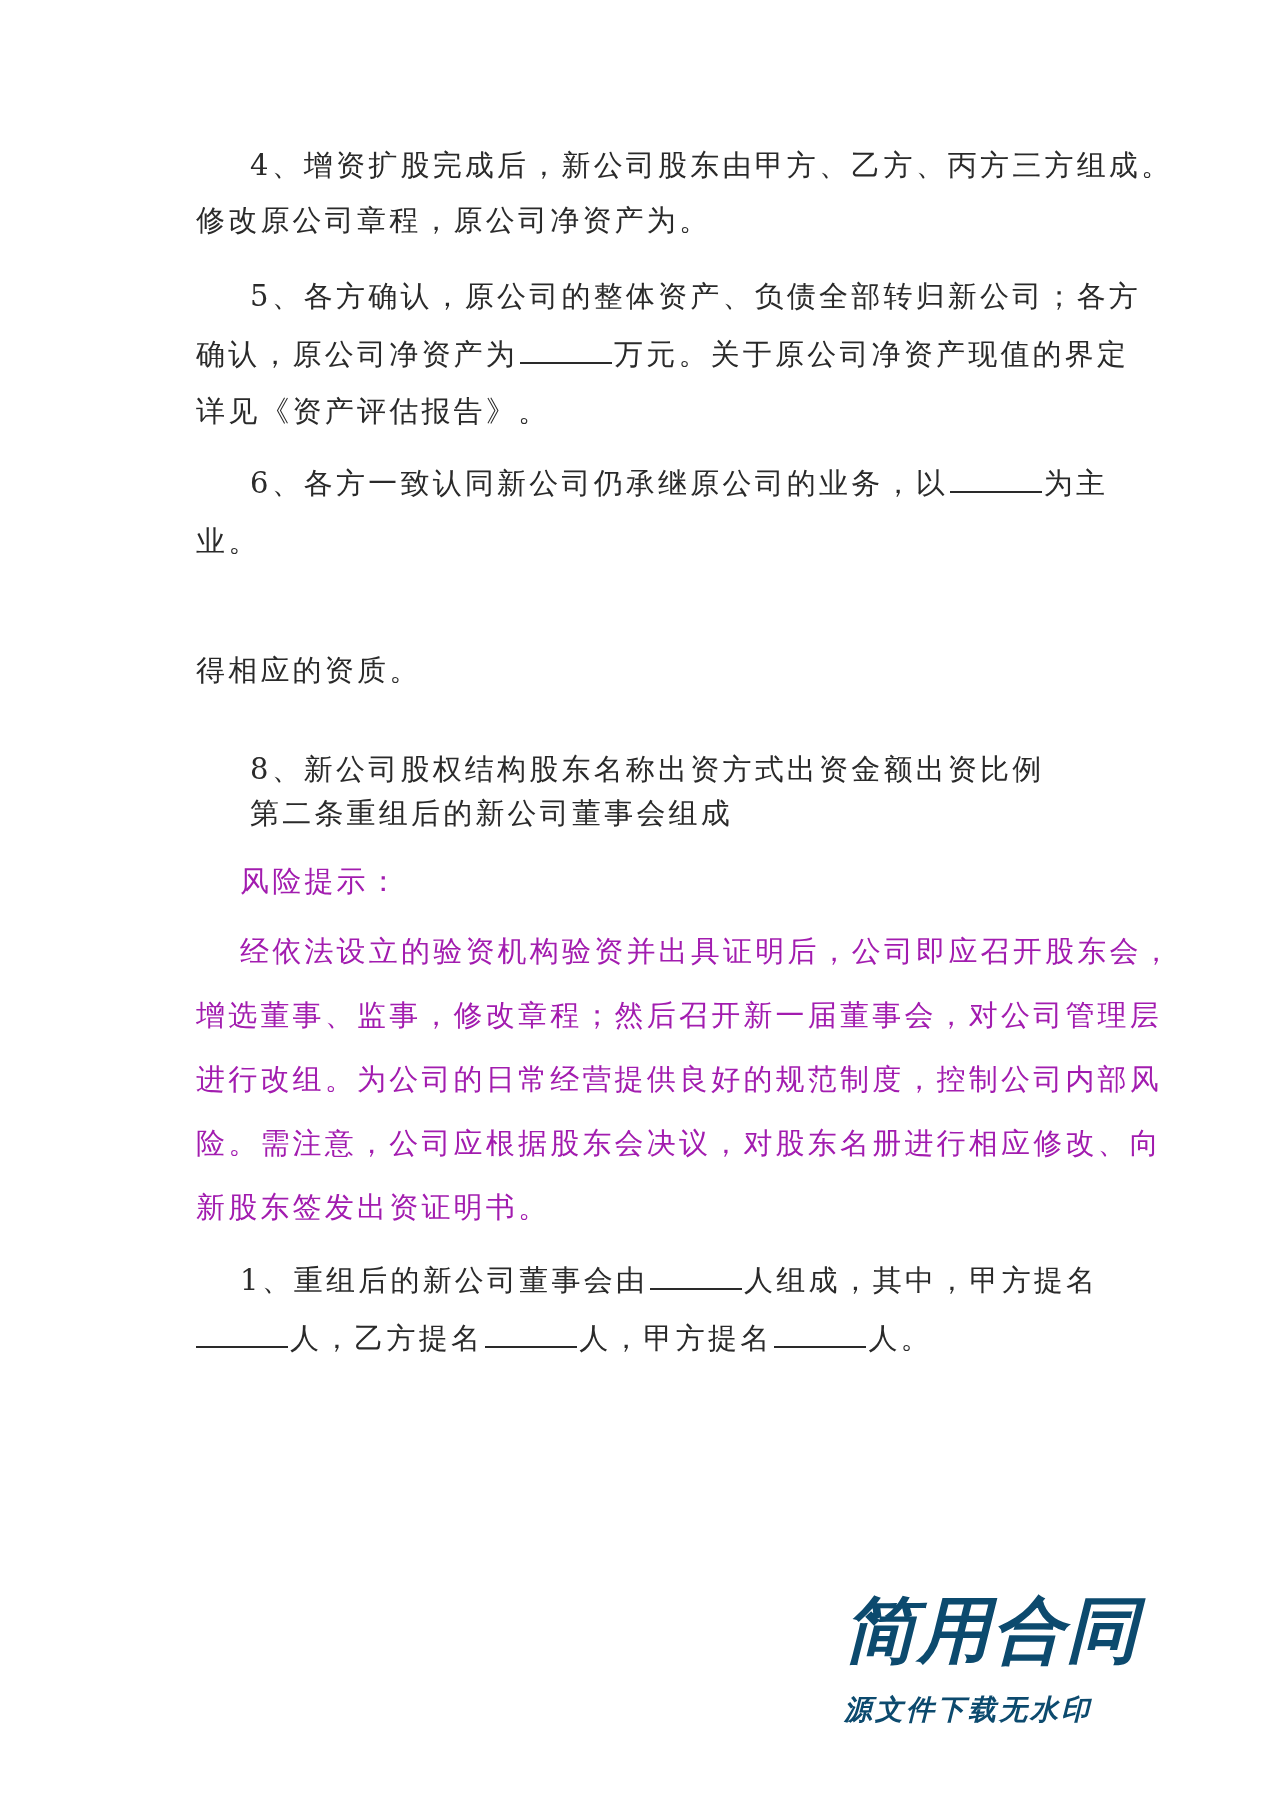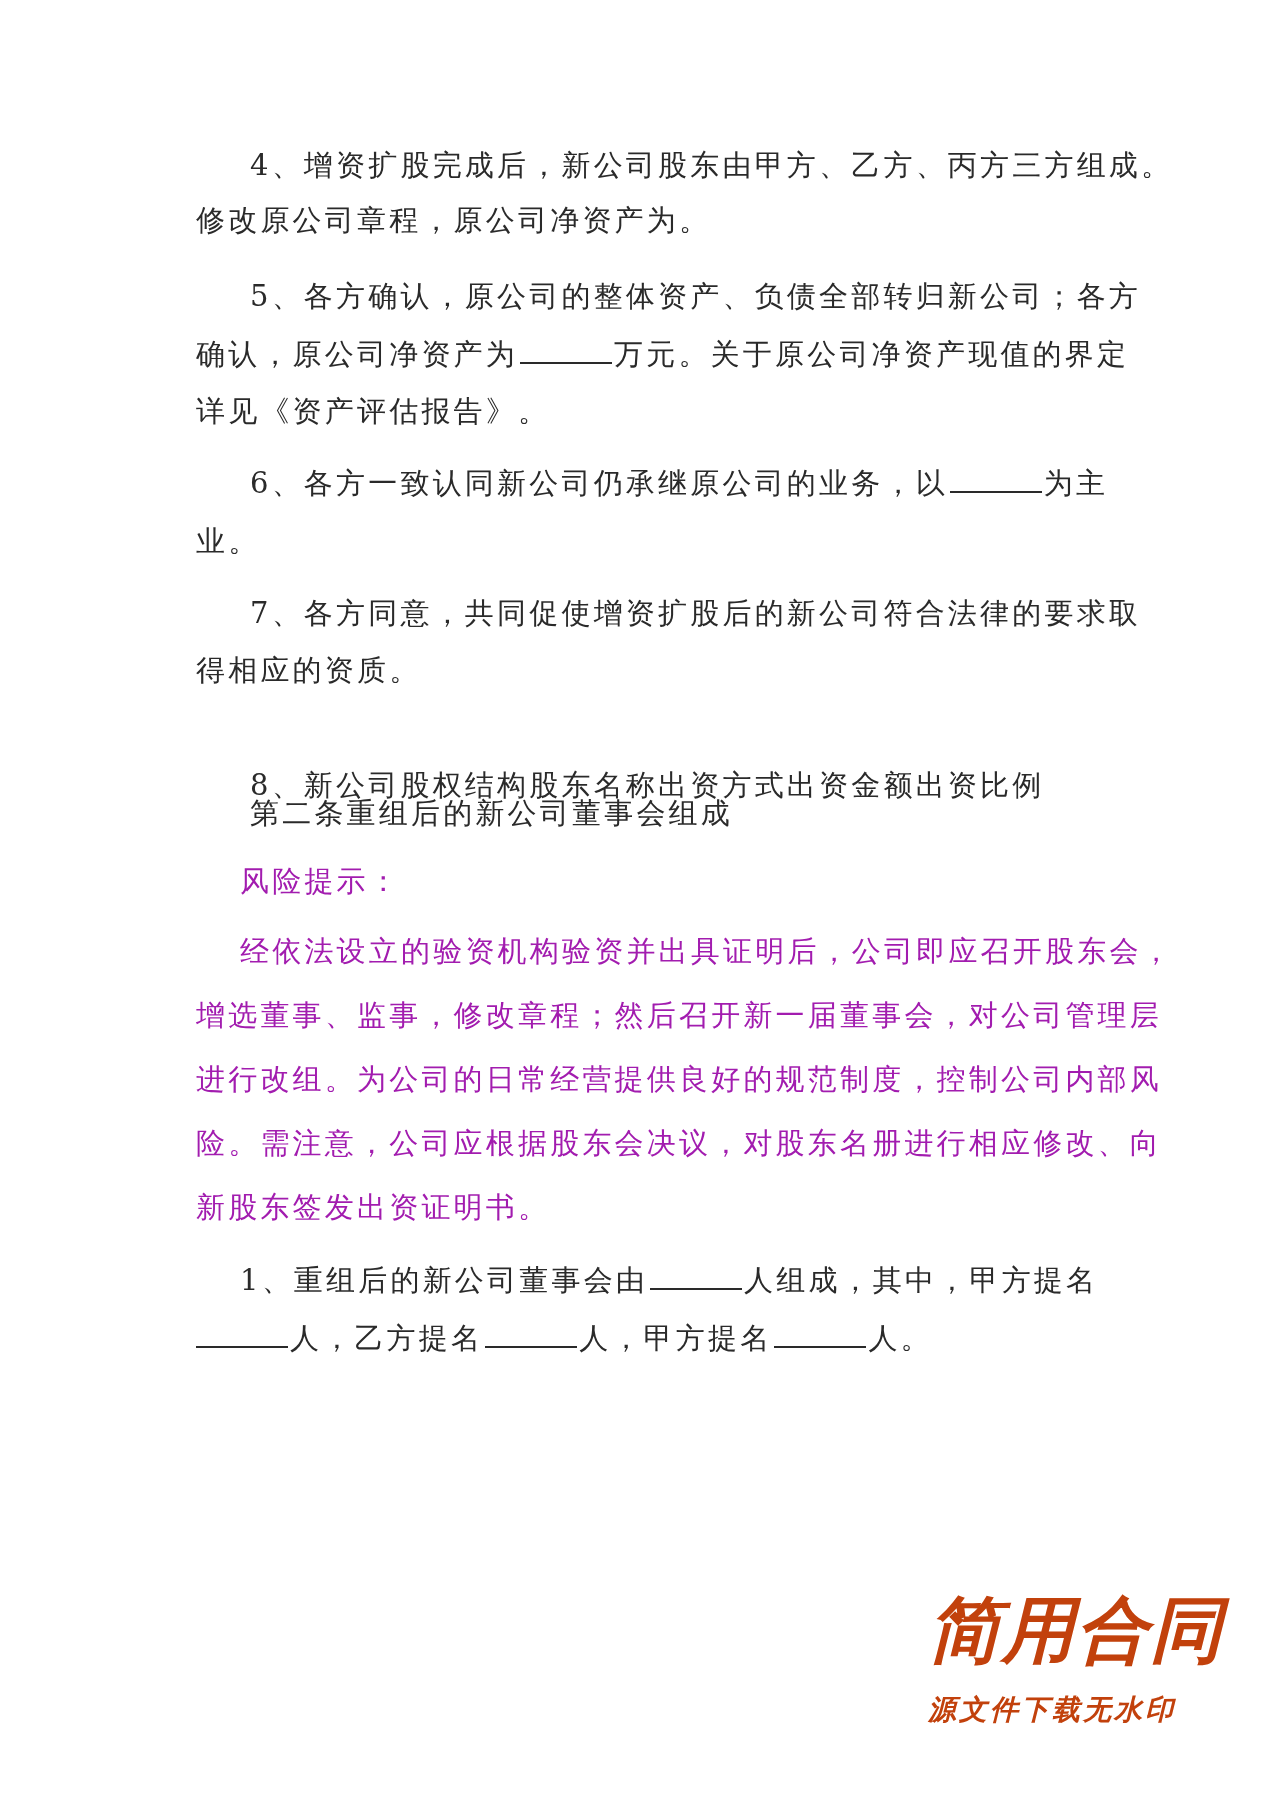--- a/index.html
+++ b/index.html
@@ -3,21 +3,21 @@
 <meta charset="utf-8">
 <style>
   html, body { margin:0; padding:0; background:#ffffff; }
   body { width:1280px; height:1810px; position:relative; overflow:hidden;
          font-family:"DejaVu Serif", "Liberation Serif", serif; color:#2a2a2a; }
   .page { position:absolute; left:0; top:0; width:1172px; height:1810px; background:#fff; }
   .line { position:absolute; left:196px; font-size:29px; letter-spacing:3.2px; white-space:nowrap; line-height:34px; }
   .ind { left:250px; }
   .red { color:#a21caf; }
   .blank { display:inline-block; border-bottom:2px solid #2a2a2a; vertical-align:baseline; height:4px; margin:0 2px; }
-  .watermark { position:absolute; left:928px; top:1592px; width:340px; text-align:left; color:#c2410c;
+  .watermark { position:absolute; left:844px; top:1592px; width:340px; text-align:left; color:#0c4a6e;
                font-family:"DejaVu Sans", "Liberation Sans", sans-serif; font-weight:bold; font-style:italic; }
   .wm1 { font-size:72px; letter-spacing:2px; line-height:76px; }
   .wm2 { font-size:28px; letter-spacing:3px; line-height:44px; margin-top:20px; }
 </style>
 </head>
 <body>
 
 <div class="page">
 
   <div class="line ind" style="top:148px">4、增资扩股完成后，新公司股东由甲方、乙方、丙方三方组成。</div>
@@ -27,24 +27,23 @@
   <div class="line" style="top:337px">
     <span>确认，原公司净资产为</span><span class="blank" style="width:92px"></span><span>万元。关于原公司净资产现值的界定</span>
   </div>
   <div class="line" style="top:394px">详见《资产评估报告》。</div>
 
   <div class="line ind" style="top:466px">
     <span>6、各方一致认同新公司仍承继原公司的业务，以</span><span class="blank" style="width:92px"></span><span>为主</span>
   </div>
   <div class="line" style="top:524px">业。</div>
 
-  <div class="line ind" style="top:596px">7、各方同意，共同促使增资扩股后的新公司符合法律的要求取</div>
   <div class="line" style="top:653px">得相应的资质。</div>
 
-  <div class="line ind" style="top:768px">8、新公司股权结构股东名称出资方式出资金额出资比例</div>
+  <div class="line ind" style="top:752px">8、新公司股权结构股东名称出资方式出资金额出资比例</div>
 
   <div class="line ind" style="top:796px">第二条重组后的新公司董事会组成</div>
 
   <div class="line ind red" style="left:240px; top:864px">风险提示：</div>
   <div class="line red" style="top:998px">增选董事、监事，修改章程；然后召开新一届董事会，对公司管理层</div>
   <div class="line ind red" style="left:240px; top:934px">经依法设立的验资机构验资并出具证明后，公司即应召开股东会，</div>
   <div class="line red" style="top:1126px">险。需注意，公司应根据股东会决议，对股东名册进行相应修改、向</div>
   <div class="line red" style="top:1062px">进行改组。为公司的日常经营提供良好的规范制度，控制公司内部风</div>
   <div class="line red" style="top:1190px">新股东签发出资证明书。</div>
 

